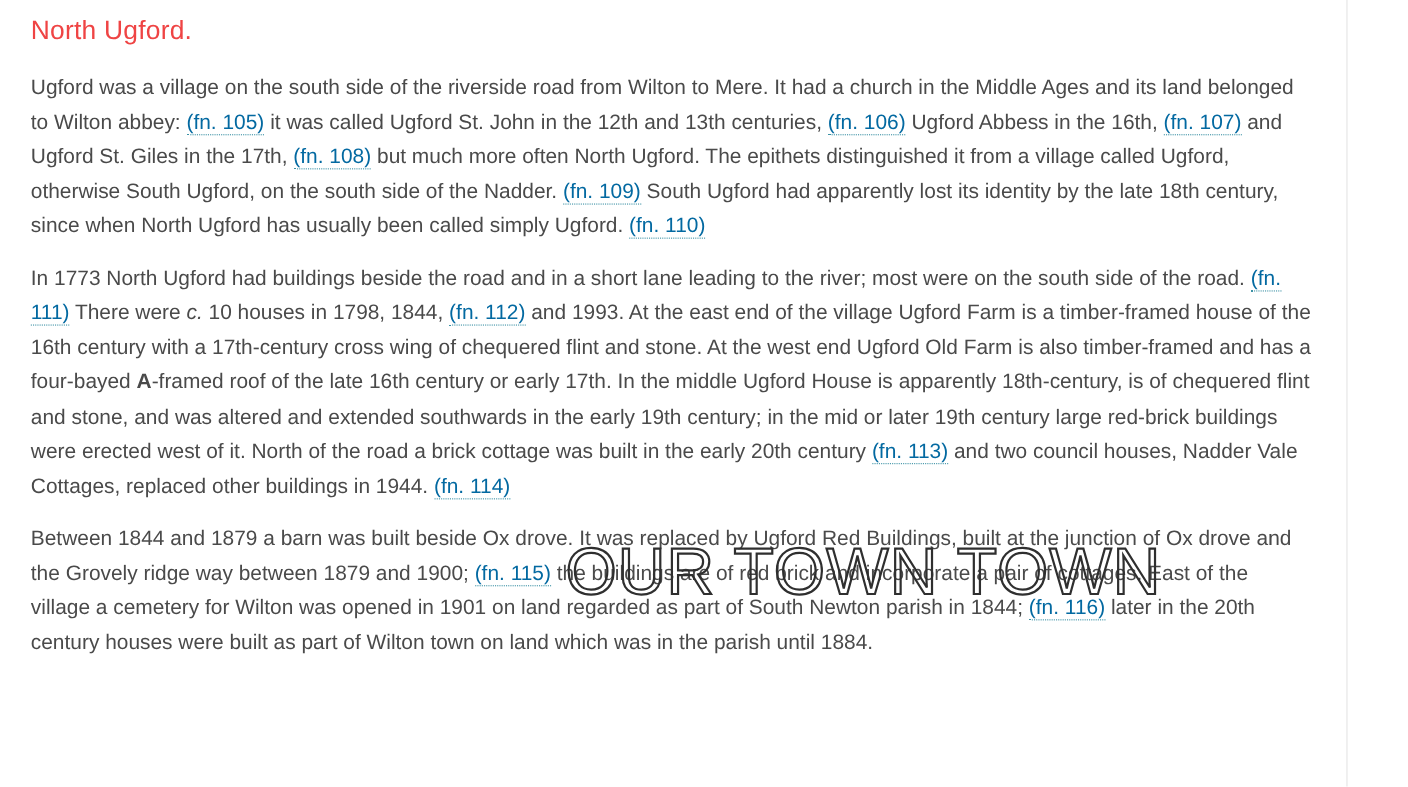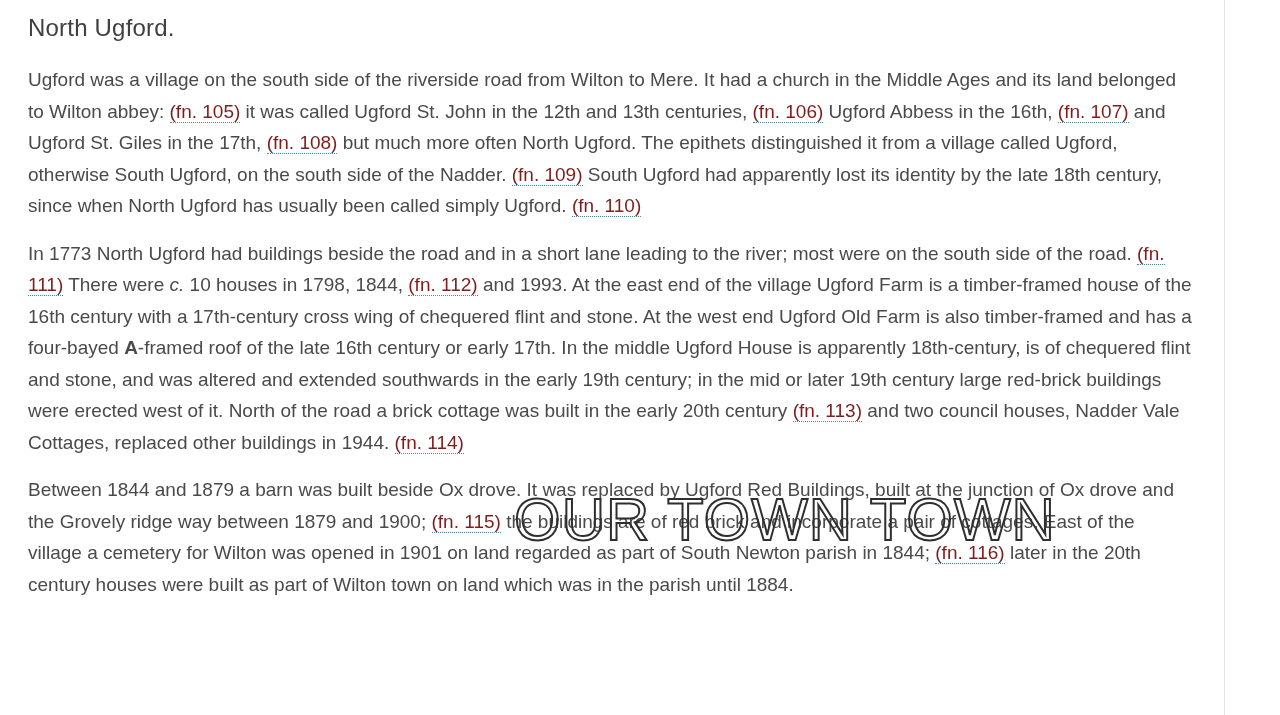--- a/index.html
+++ b/index.html
@@ -19,32 +19,32 @@
   }
   .content {
     position: absolute;
     top: 14px;
     left: 28px;
     width: 1165px;
   }
   .page-title {
     font-size: 24px;
     font-weight: 400;
-    color: #404040;
+    color: #ef4444;
     letter-spacing: 0.2px;
     margin-bottom: 22px;
   }
   .body-text p {
     font-size: 19px;
     line-height: 31.5px;
     color: #4a4a4a;
     margin: 0 0 16px 0;
   }
   .body-text a.fn-link {
-    color: #7f1d1d;
+    color: #0369a1;
     text-decoration: none;
     border-bottom: 1px dotted #3c91a5;
     cursor: pointer;
   }
   .body-text i { font-style: italic; }
   .body-text b { font-weight: 700; }
   .watermark {
     position: absolute;
     left: 514px;
     top: 490px;

